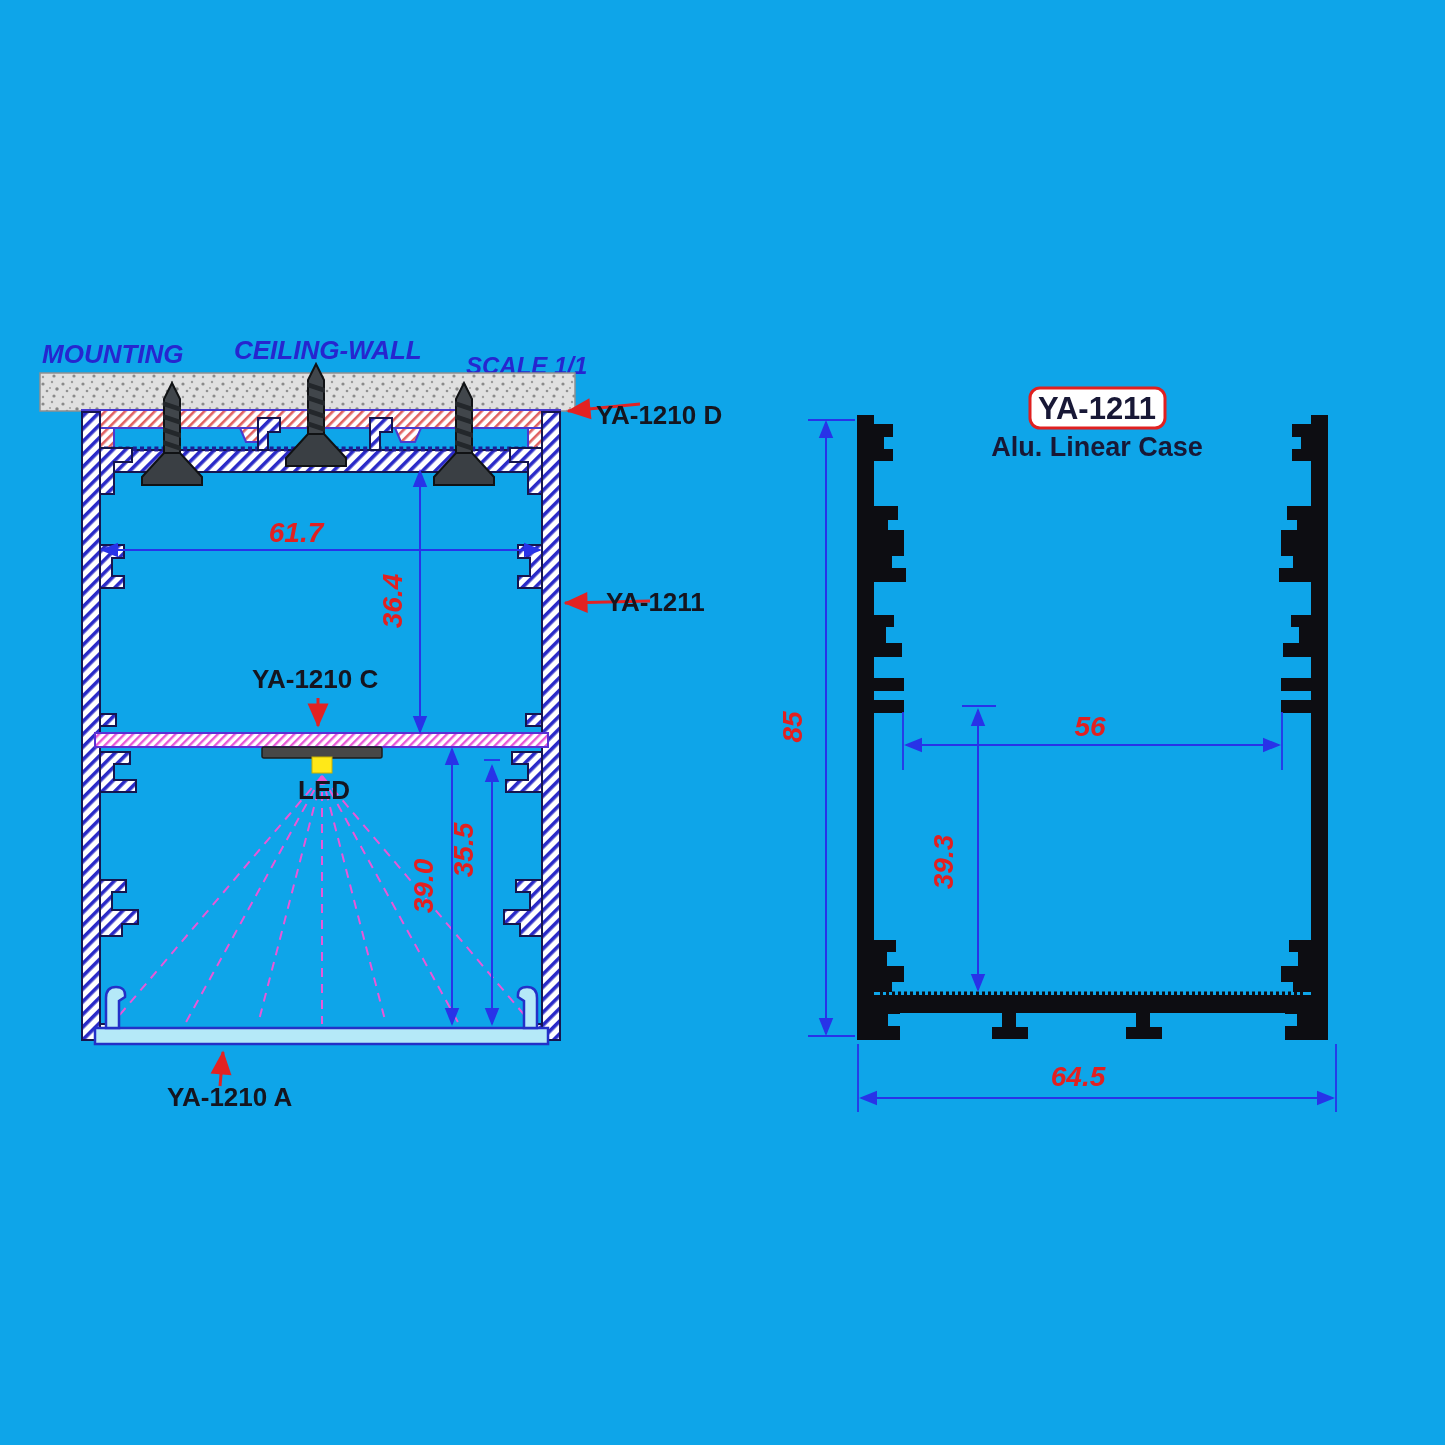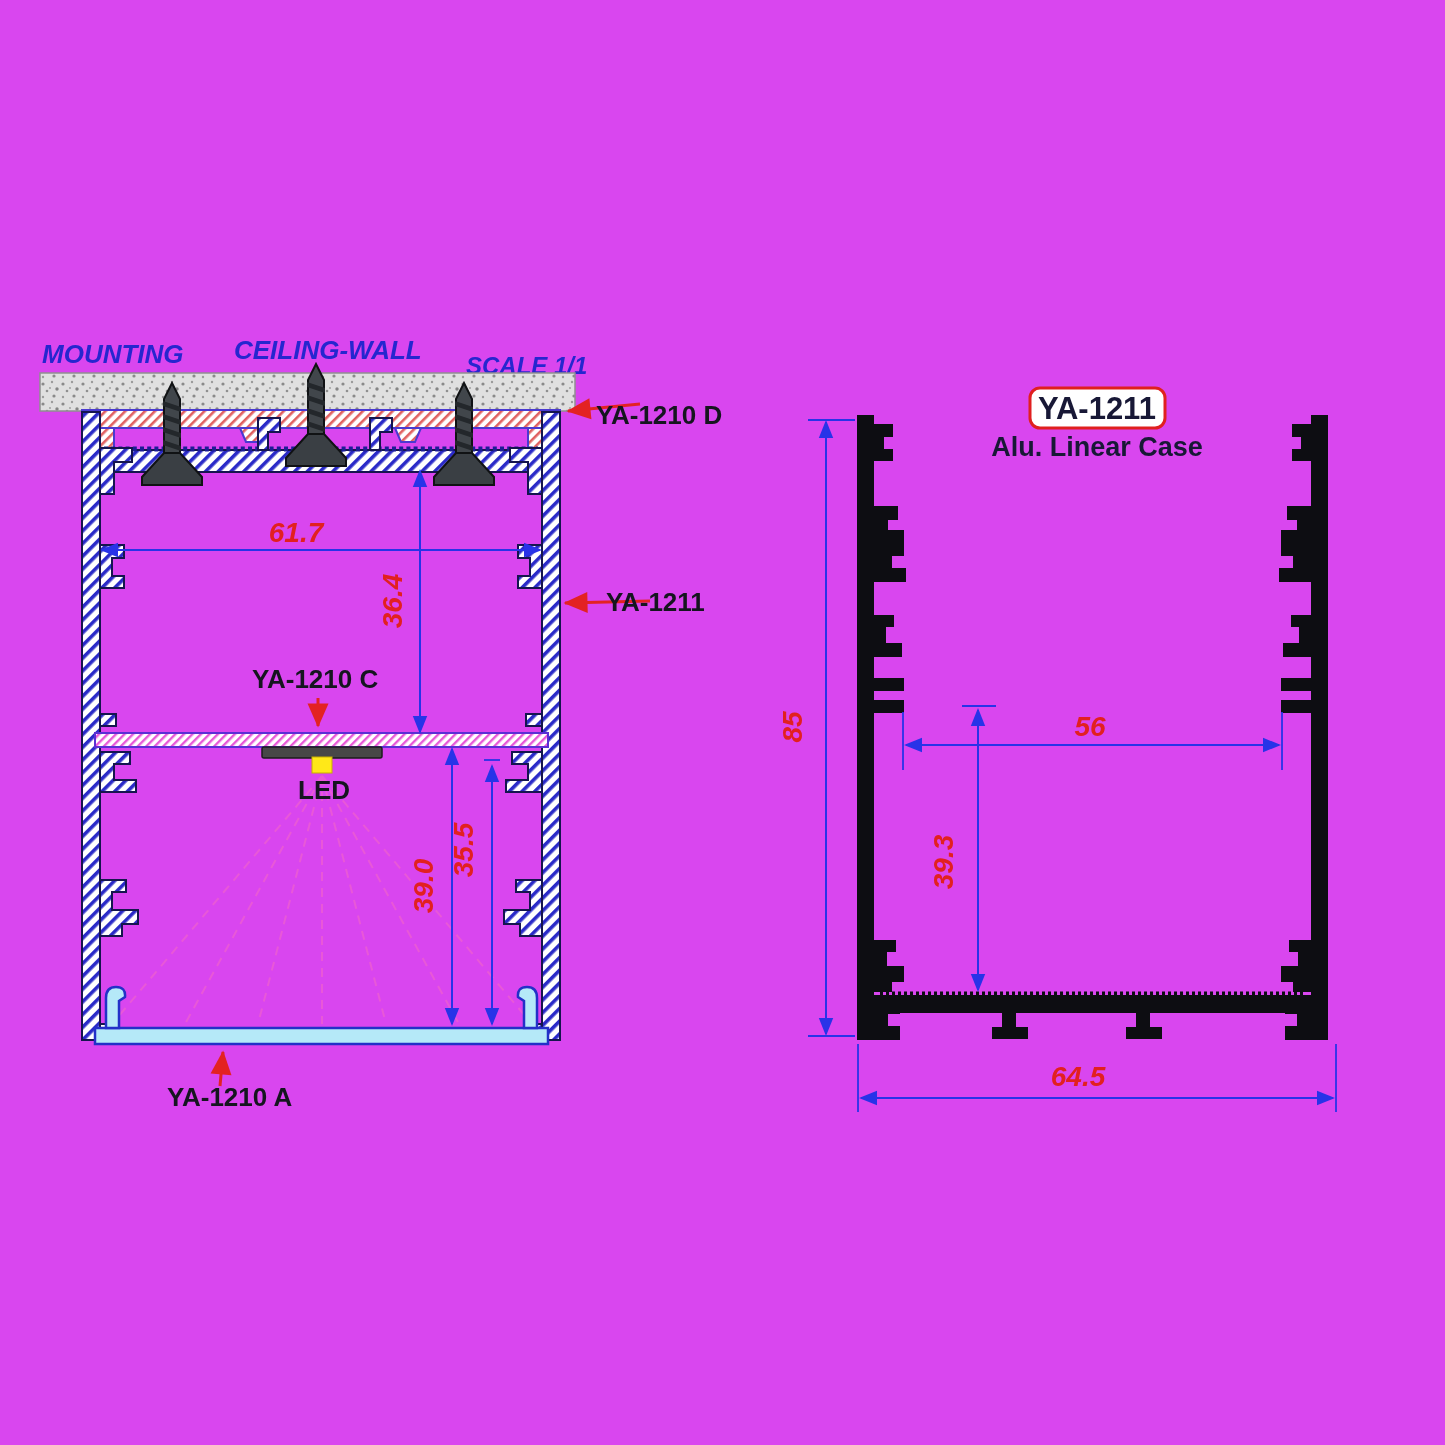--- a/index.html
+++ b/index.html
@@ -1,16 +1,16 @@
 <!DOCTYPE html>
 <html><head>
 <meta charset="utf-8">
 <style>
   html,body{margin:0;padding:0;background:#ffffff;}
-  .stage{position:relative;width:1445px;height:1445px;background:#d946ef;overflow:hidden;}
+  .stage{position:relative;width:1445px;height:1445px;background:#0ea5e9;overflow:hidden;}
   svg text{font-family:"Liberation Sans",sans-serif;}
   .dim{fill:#e22020;font-size:28px;font-weight:bold;font-style:italic;}
   .lbl{fill:#15151f;font-size:26px;font-weight:bold;}
   .hdr{fill:#2626cf;font-size:26px;font-weight:bold;font-style:italic;}
   .ttl{fill:#181836;font-size:31px;font-weight:bold;}
   .sub{fill:#181836;font-size:27px;font-weight:bold;}
   .mid{text-anchor:middle;}
   .dimline{stroke:#2833e8;stroke-width:2;fill:none;}
   .extline{stroke:#2833e8;stroke-width:1.8;fill:none;}
   .leader{stroke:#e32222;stroke-width:3;fill:none;}

